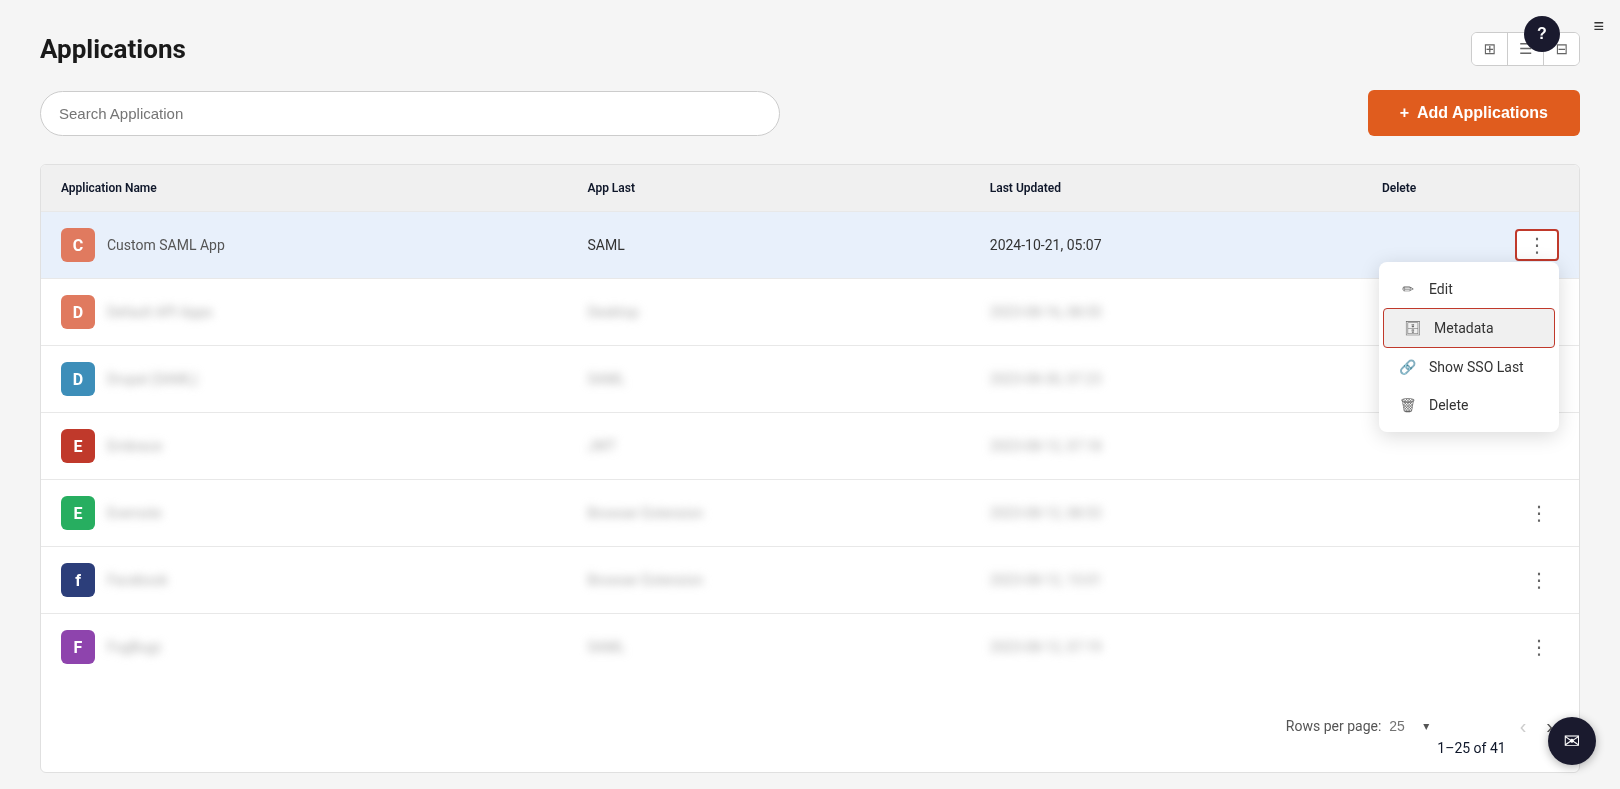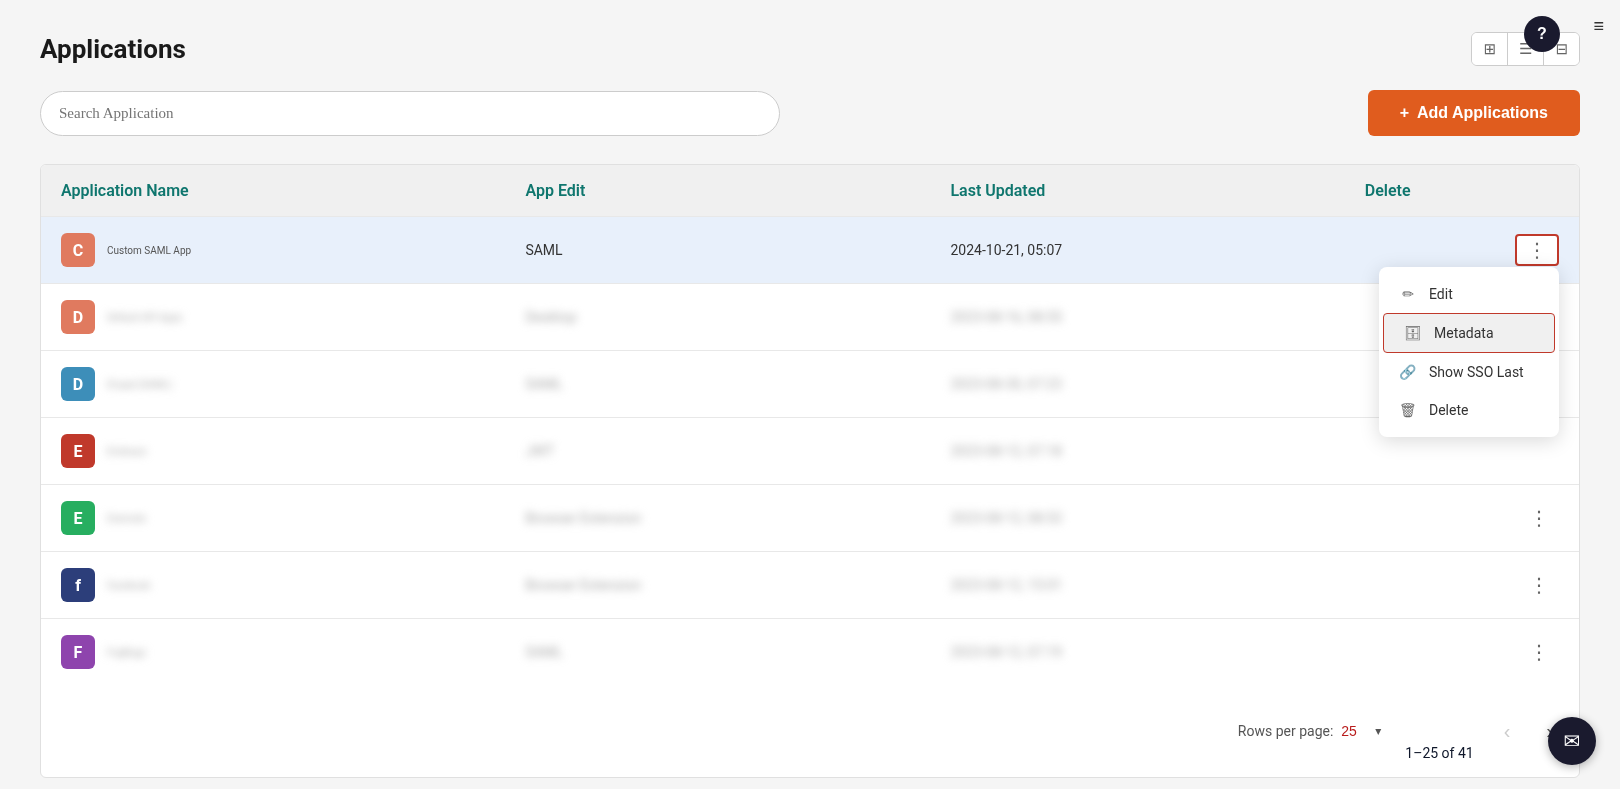--- a/index.html
+++ b/index.html
@@ -74,21 +74,20 @@
 
     .search-input {
       width: 740px;
       padding: 13px 18px;
       border: 1px solid #ccc;
       border-radius: 24px;
       font-size: 15px;
       color: #999;
       outline: none;
       background: #fff;
-      font-family: Liberation Serif, serif;
     }
 
     .add-app-btn {
       background: #e05c1e;
       color: #fff;
       border: none;
       border-radius: 6px;
       padding: 14px 32px;
       font-size: 16px;
       font-weight: 600;
@@ -111,23 +110,23 @@
       border-collapse: collapse;
     }
 
     thead tr {
       background: #f0f0f0;
     }
 
     thead th {
       text-align: left;
       padding: 16px 20px;
-      font-size: 16px;
+      font-size: 12px;
       font-weight: 600;
-      color: #0f766e;
+      color: #0f172a;
     }
 
     tbody tr {
       border-top: 1px solid #e8e8e8;
       position: relative;
     }
 
     tbody tr:first-child {
       background: #e8f0fb;
     }
@@ -151,21 +150,21 @@
       display: flex;
       align-items: center;
       justify-content: center;
       font-size: 16px;
       font-weight: 700;
       color: #fff;
       flex-shrink: 0;
     }
 
     .app-name-text {
-      font-size: 10px;
+      font-size: 14px;
       color: #555;
     }
 
     .blurred {
       filter: blur(4px);
       user-select: none;
       color: #aaa;
     }
 
     .actions-cell {
@@ -226,36 +225,36 @@
       width: 18px;
       text-align: center;
     }
 
     
     .pagination-row {
       display: flex;
       align-items: center;
       justify-content: flex-end;
       padding: 16px 20px;
-      gap: 24px;
+      gap: 8px;
       font-size: 14px;
       color: #555;
     }
 
     .rows-per-page {
       display: flex;
       align-items: center;
       gap: 8px;
     }
 
     .rows-select {
       background: none;
       border: none;
       font-size: 14px;
-      color: #b91c1c;
+      color: #737373;
       cursor: pointer;
       appearance: none;
       padding-right: 16px;
     }
 
     .rows-select-wrapper {
       position: relative;
       display: inline-flex;
       align-items: center;
     }
@@ -364,21 +363,21 @@
       <span>+</span>
       <span>Add Applications</span>
     </button>
   </div>
 
   <div class="table-wrapper">
     <table>
       <thead>
         <tr>
           <th>Application Name</th>
-          <th>App Edit</th>
+          <th>App Last</th>
           <th>Last Updated</th>
           <th>Delete</th>
         </tr>
       </thead>
       <tbody id="table-body">
 
       <tr style="background: rgb(232, 240, 251);">
             <td>
               <div class="app-name-cell">
                 <div class="app-icon" style="background: rgb(224, 122, 95);">C</div>

